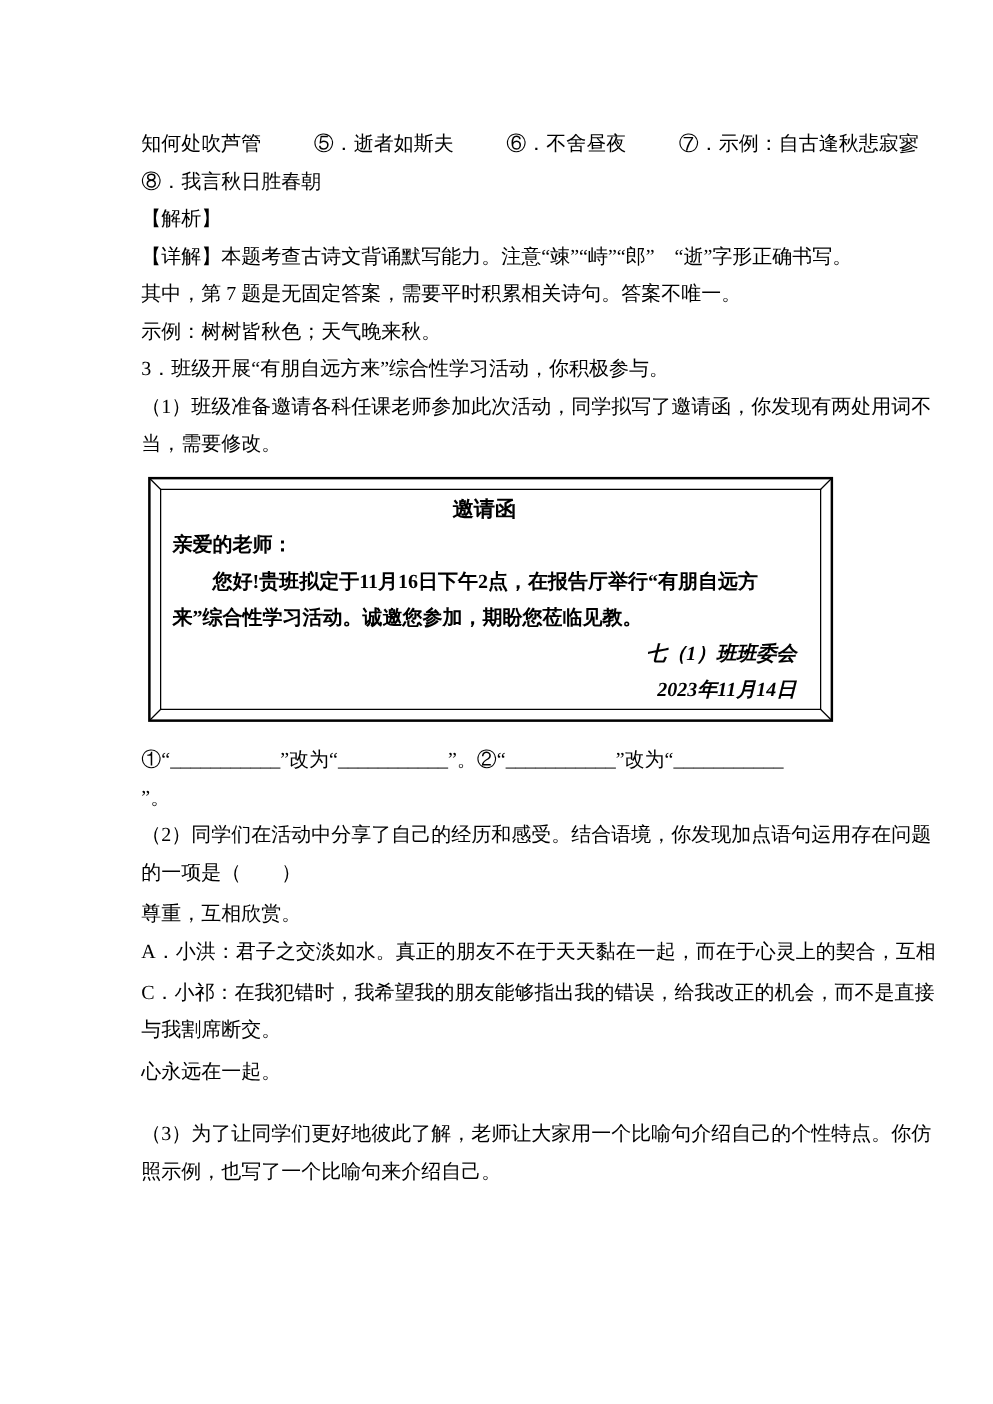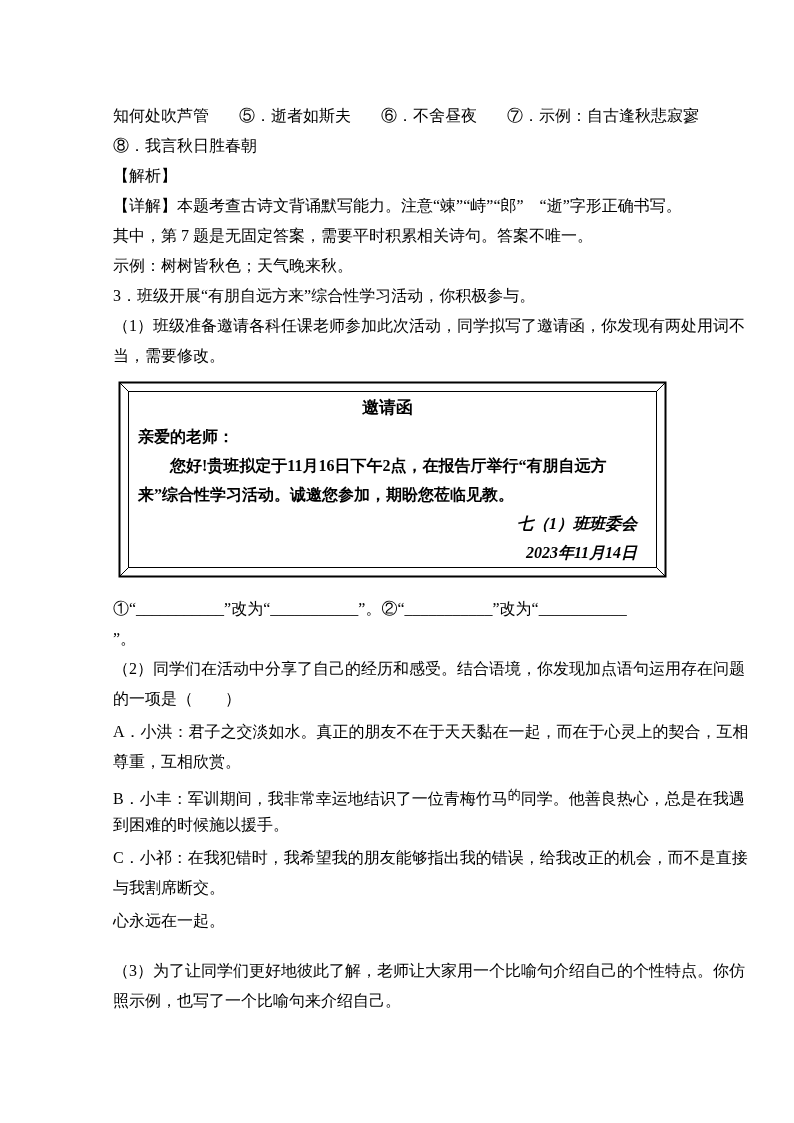--- a/index.html
+++ b/index.html
@@ -9,21 +9,21 @@
     position: relative; overflow: hidden;
     font-family: "Liberation Serif", "DejaVu Serif", serif;
     font-size: 16px; color: #000000;
   }
   .content {
     position: absolute; left: 113px; top: 101px; width: 568px;
   }
   .ln {
     line-height: 30px; height: 30px; white-space: nowrap;
   }
-  .answers-row { display: flex; gap: 30px; align-items: flex-end; }
+  .answers-row { display: flex; gap: 42px; align-items: flex-end; }
   .answers-row span { white-space: nowrap; }
 
   .inv-box {
     position: relative; width: 549px; height: 197px;
     margin: 10px 0 16px 5px;
     border-radius: 13px;
   }
   .inv-frame { position: absolute; left: 0; top: 0; }
   .inv-content {
     position: absolute; left: 20px; right: 30px; top: 12px;
@@ -79,28 +79,24 @@
     </div>
   </div>
 
   <div class="ln">①“___________”改为“___________”。②“___________”改为“___________</div>
   <div class="ln">”。</div>
 
   <div class="ln">（2）同学们在活动中分享了自己的经历和感受。结合语境，你发现加点语句运用存在问题</div>
   <div class="ln">的一项是（　　）</div>
 
   <div class="opt">
+    <div class="ln">尊重，互相欣赏。</div>
     <div class="ln">A．小洪：君子之交淡如水。真正的朋友不在于天天黏在一起，而在于心灵上的契合，互相</div>
-    <div class="ln">尊重，互相欣赏。</div>
   </div>
 
-  <div class="opt">
-    <div class="ln"><span>B．小丰：军训期间，我非常幸运地结识了一位青梅竹马</span><span class="sup">的</span><span>同学。他善良热心，总是在我遇</span></div>
-    <div class="ln">到困难的时候施以援手。</div>
-  </div>
 
   <div class="opt">
     <div class="ln">C．小祁：在我犯错时，我希望我的朋友能够指出我的错误，给我改正的机会，而不是直接</div>
     <div class="ln">与我割席断交。</div>
   </div>
 
   <div class="opt">
     <div class="ln">心永远在一起。</div>
   </div>
 

